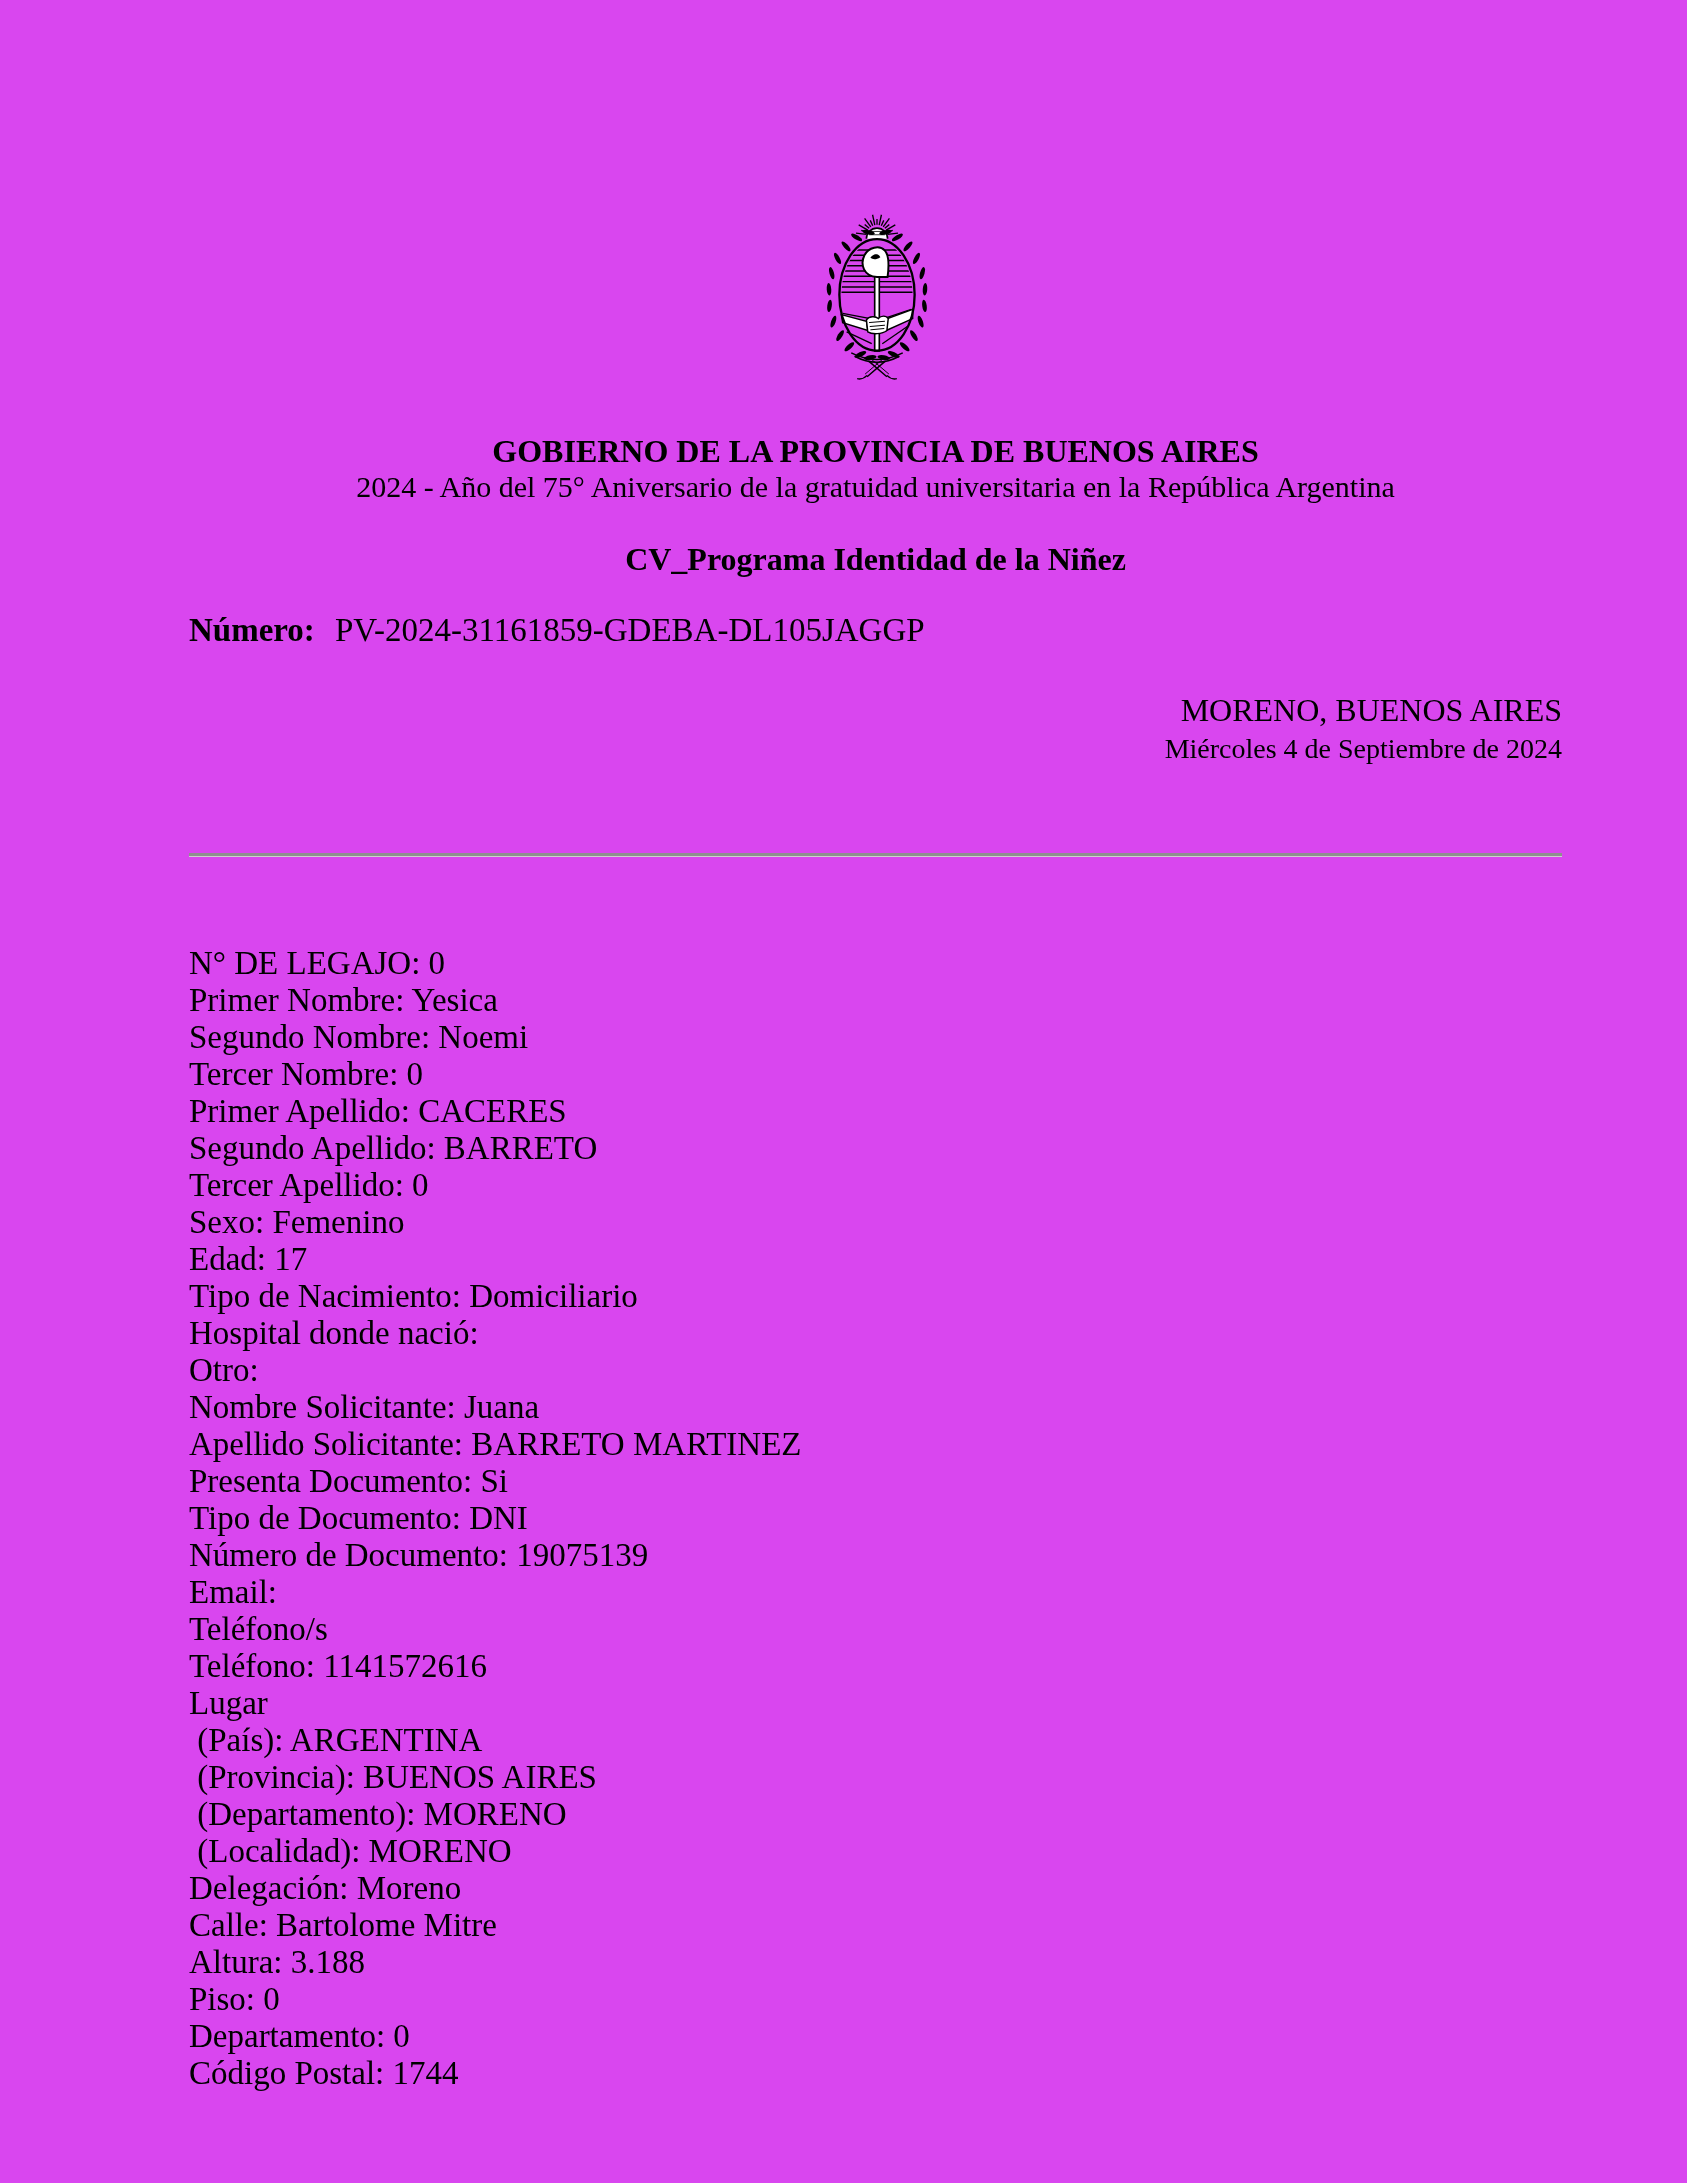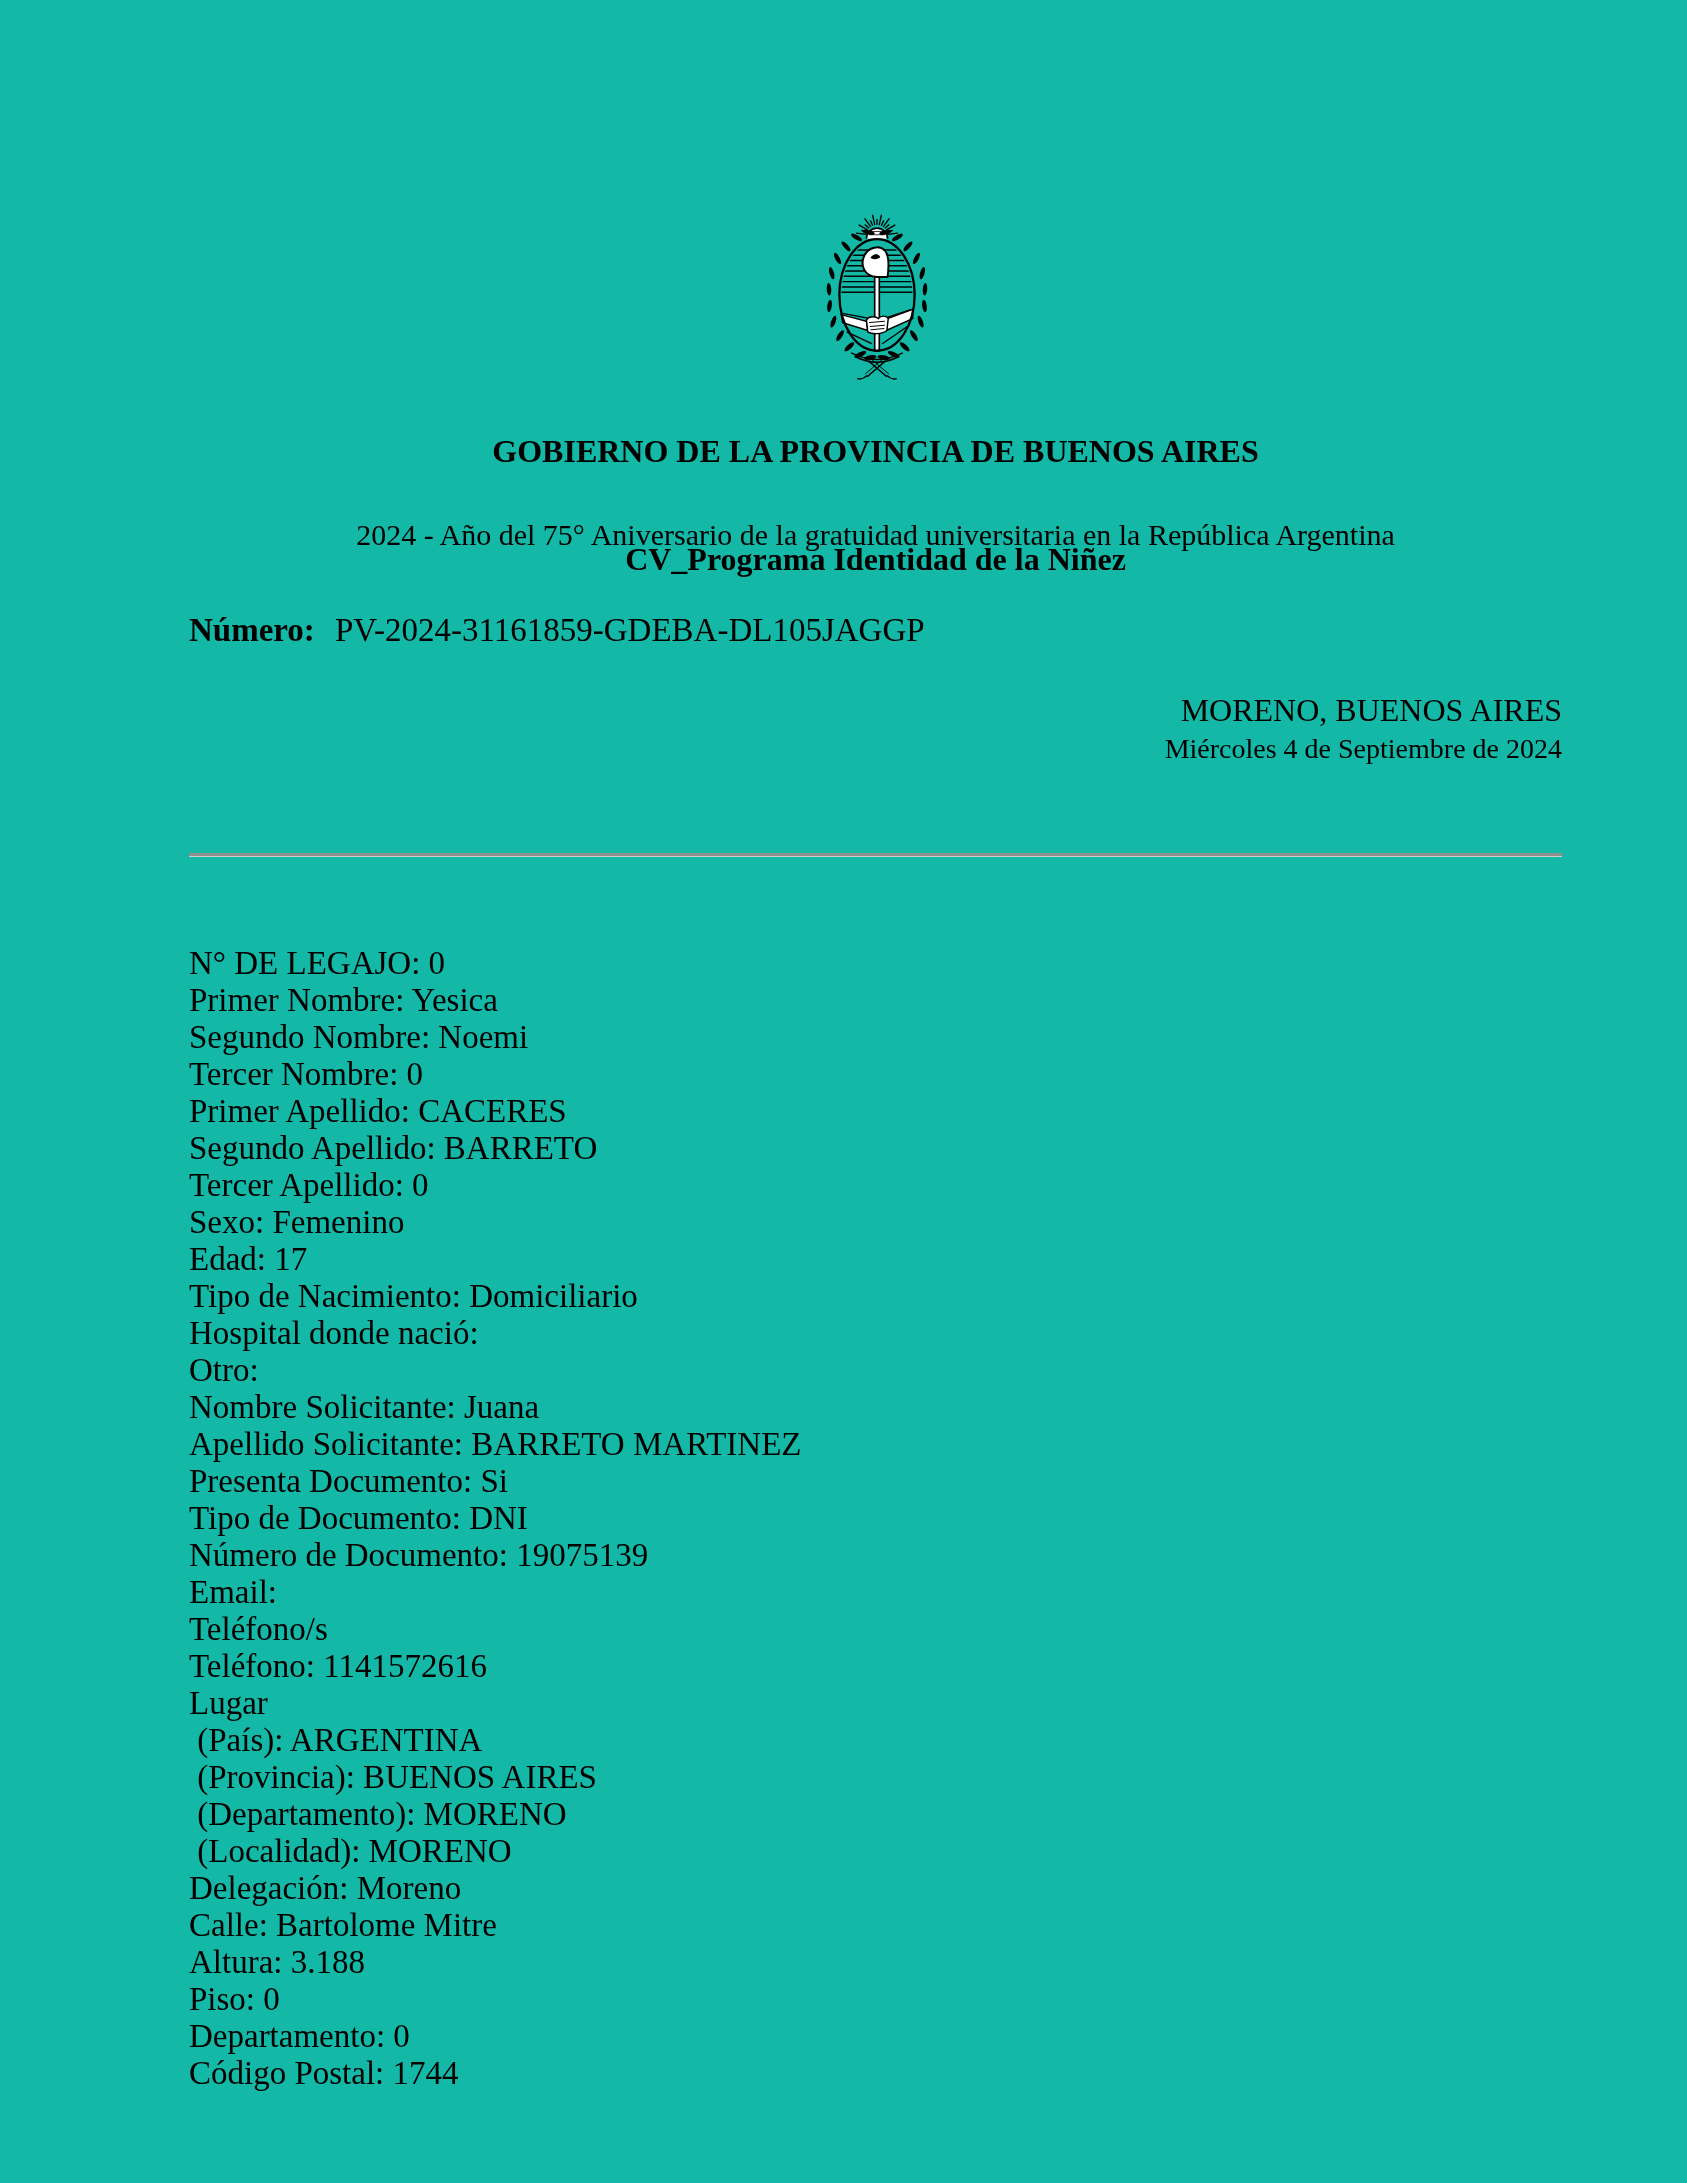--- a/index.html
+++ b/index.html
@@ -1,30 +1,30 @@
 <!DOCTYPE html>
 <html style="font-size:10.6px"><head>
 <meta charset="utf-8">
 <style>
   html, body { margin: 0; padding: 0; background: #e0e0e0; }
   .page {
     position: relative;
     width: 1687px;
     height: 2183px;
-    background: #14b8a6;
+    background: #d946ef;
     font-family: "Liberation Serif", "DejaVu Serif", serif;
     color: #000000;
     overflow: hidden;
   }
   .abs { position: absolute; left: 189px; width: 1373px; }
   .center { text-align: center; }
   .right { text-align: right; }
   .bold { font-weight: 700; }
   #org-name   { top: 431px;  font-size: 32px; font-weight: 700; line-height: 40px; }
-  #motto      { top: 468px;  font-size: 30px; line-height: 38px; margin-top: 48px; }
+  #motto      { top: 468px;  font-size: 30px; line-height: 38px; }
   #doc-title  { top: 540px;  font-size: 32px; font-weight: 700; line-height: 38px; }
   #numero     { top: 611px;  font-size: 33px; line-height: 38px; }
   #numero .val     { margin-left: 20px; }
   #city-line  { top: 691px; font-size: 32px; line-height: 38px; }
   #date-line  { top: 730px; font-size: 28px; line-height: 38px; }
   #referencia { top: 803px; font-size: 33px; line-height: 38px; }
   #referencia .val { margin-left: 8.6px; }
   #divider    { top: 853px; height: 2.6px; background: #8f8f8f; border-bottom: 1.3px solid #cfcfcf; }
   #fields     { top: 945px; font-size: 33px; line-height: 37px; }
   #fields div { white-space: pre-wrap; }

